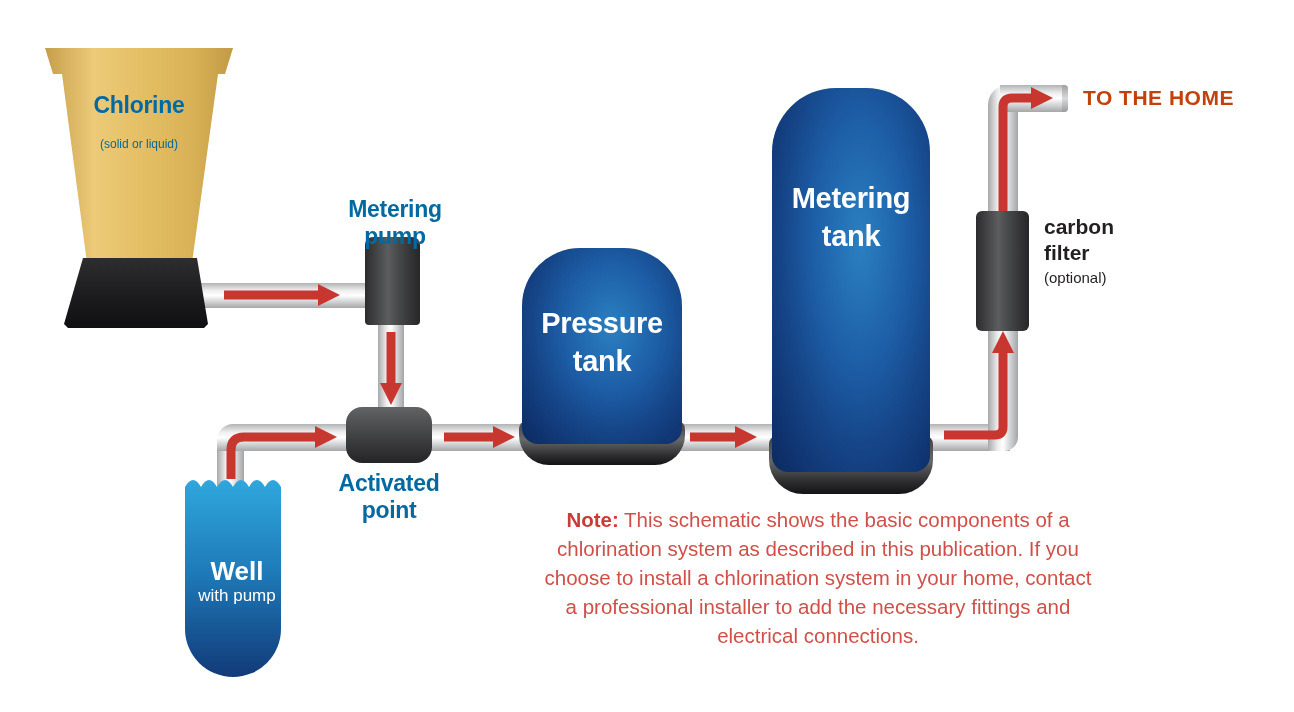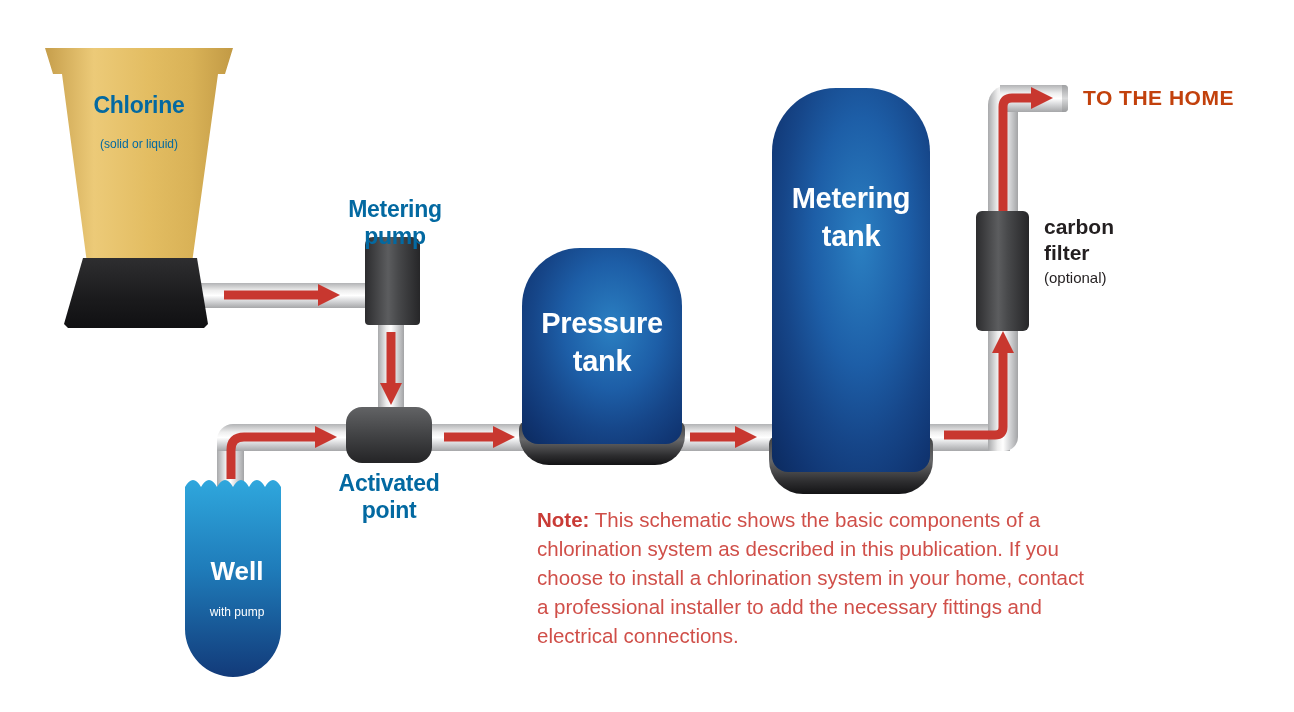--- a/index.html
+++ b/index.html
@@ -116,21 +116,21 @@
       <linearGradient id="wellGrad" x1="0" y1="0" x2="0" y2="1">
         <stop offset="0" stop-color="#2fa7dd"></stop>
         <stop offset="0.45" stop-color="#1f7cba"></stop>
         <stop offset="1" stop-color="#123a79"></stop>
       </linearGradient>
     </defs>
     <path fill="url(#wellGrad)" d="M0,16 q8,-14 16,0 q8,-14 16,0 q8,-14 16,0 q8,-14 16,0 q8,-14 16,0 q8,-14 16,0 L96,158 A48,48 0 0 1 0,158 Z"></path>
   </svg>
   <div class="abs" style="left:185px;top:557px;width:104px;text-align:center;color:#ffffff;">
     <div style="font-weight:bold;font-size:26px;line-height:1.1;">Well</div>
-    <div style="font-size:12px;margin-top:19px;">with pump</div>
+    <div style="font-size:17px;margin-top:0;">with pump</div>
   </div>
 
   <div class="abs tank-base" style="left:519px;top:421px;width:166px;height:44px;border-radius:8px 8px 30px 30px;"></div>
   <div class="abs blue-tank" style="left:522px;top:248px;width:160px;height:196px;border-radius:58px 58px 16px 16px;"></div>
   <div class="abs tank-lbl" style="left:522px;top:305px;width:160px;">
     <div>Pressure</div>
     <div>tank</div>
   </div>
 
   <div class="abs tank-base" style="left:769px;top:436px;width:164px;height:58px;border-radius:8px 8px 34px 34px;"></div>
@@ -142,17 +142,17 @@
 
   <div class="abs dark-cyl-v" style="left:976px;top:211px;width:53px;height:120px;border-radius:6px;"></div>
   <div class="abs" style="left:1044px;top:214px;width:140px;text-align:left;color:#231f20;">
     <div style="font-weight:bold;font-size:21px;line-height:1.26;">carbon</div>
     <div style="font-weight:bold;font-size:21px;line-height:1.26;">filter</div>
     <div style="font-size:15px;margin-top:2px;">(optional)</div>
   </div>
 
   <div class="abs red-txt" style="left:1083px;top:86px;width:200px;font-weight:bold;font-size:21px;letter-spacing:0.5px;">TO THE HOME</div>
 
-  <p class="abs note" style="left:537px;top:506px;width:562px;margin:0;">
+  <p class="abs note" style="left:537px;top:506px;width:562px;margin:0;text-align:center;">
     <b>Note:</b><span> This schematic shows the basic components of a chlorination system as described in this publication. If you choose to install a chlorination system in your home, contact a professional installer to add the necessary fittings and electrical connections.</span>
   </p>
 
 </div>
 
 </body></html>

